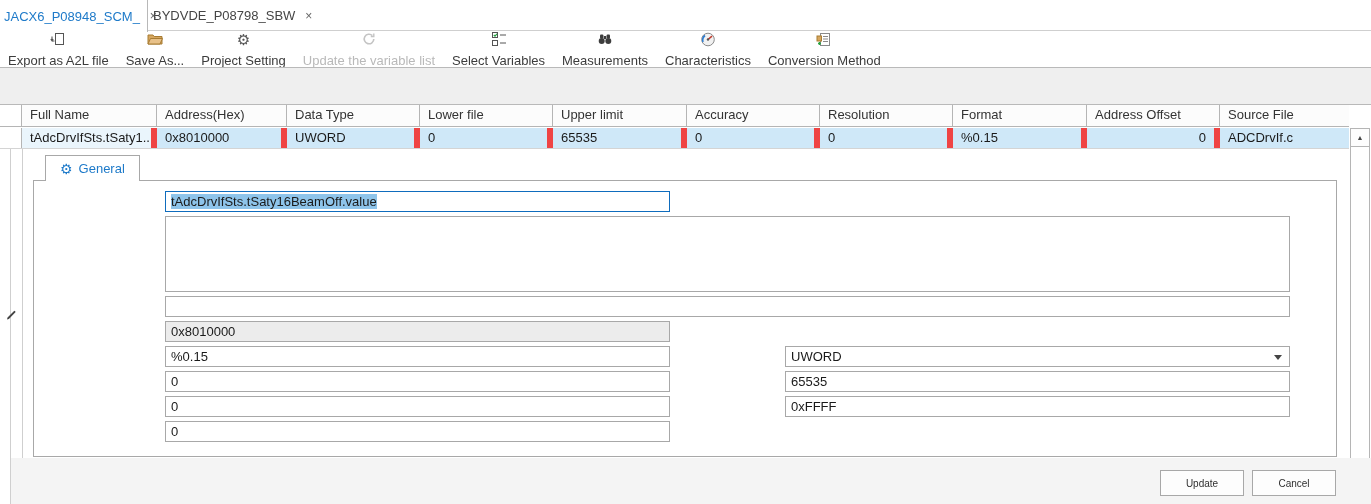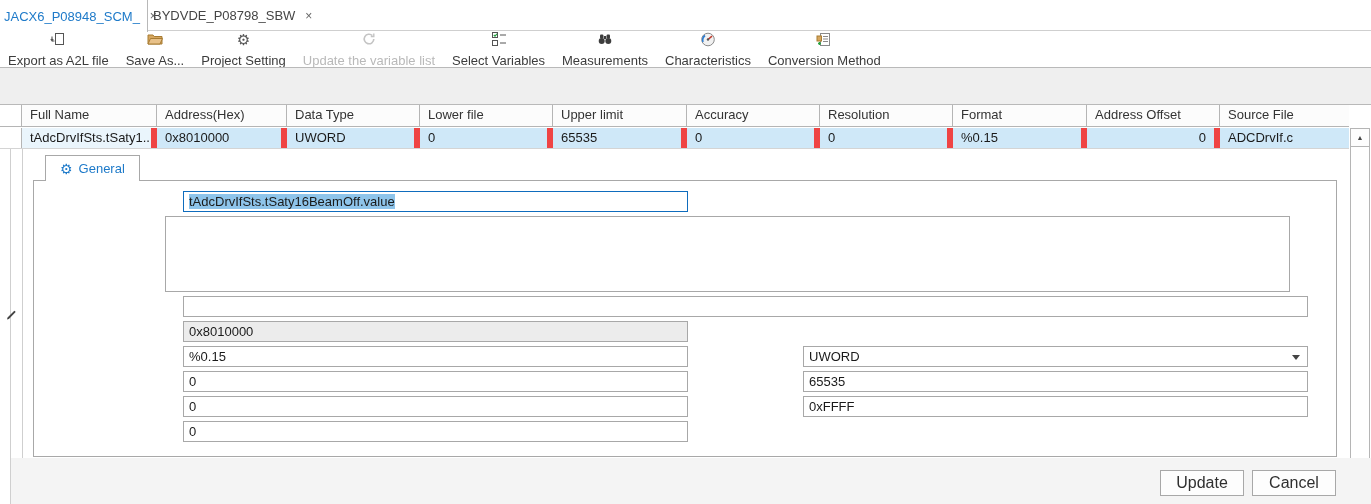--- a/index.html
+++ b/index.html
@@ -55,32 +55,32 @@
 
   
   .dt-tabs { position:absolute; left:45px; top:155px; height:26px; display:flex; font-size:13px; }
   .dt-tab { display:flex; align-items:center; gap:6px; padding:0 14px; height:26px; cursor:default; }
   .dt-tab.active { border:1px solid #a8a8a8; border-bottom:none; background:#fff; color:#1e7ac9; position:relative; z-index:3; }
   .dt-tab.inactive { color:#333; }
   .dt-box { position:absolute; left:33px; top:180px; width:1304px; height:277px; border:1px solid #a8a8a8; background:#fff; z-index:1; }
 
   .f-label { position:absolute; font-size:13px; color:#2f2f2f; }
   .f-input { position:absolute; height:21px; border:1px solid #a8a8a8; background:#fff; font-size:13px;
-             color:#1a1a1a; padding:2px 4px 16px 5px; overflow:hidden; white-space:nowrap;margin-left:18px; }
+             color:#1a1a1a; padding:2px 4px 16px 5px; overflow:hidden; white-space:nowrap; }
   .f-input.focused { border:1px solid #0f6cbd; }
   .f-input.readonly { background:#ececec; }
   .sel-text { background:#8ec4ea; }
   .f-area { position:absolute; border:1px solid #a8a8a8; background:#fff; }
   .dd-arrow { position:absolute; right:7px; top:8px; width:0; height:0;
               border-left:4px solid transparent; border-right:4px solid transparent; border-top:5px solid #444; }
 
   
   .footer { position:absolute; left:11px; top:458px; width:1360px; height:46px; background:#f4f4f4; }
   .btn { position:absolute; top:470px; width:84px; height:26px; background:#fdfdfd; border:1px solid #a8a8a8;
-         font-size:16px; color:#2f2f2f; display:flex; align-items:center; justify-content:center; cursor:default; }
+         font-size:10px; color:#2f2f2f; display:flex; align-items:center; justify-content:center; cursor:default; }
   .btn-update { left:1160px; }
   .btn-cancel { left:1252px; }
 
   svg { display:block; }
 </style>
 </head>
 <body>
 
 <div class="screen">
 

